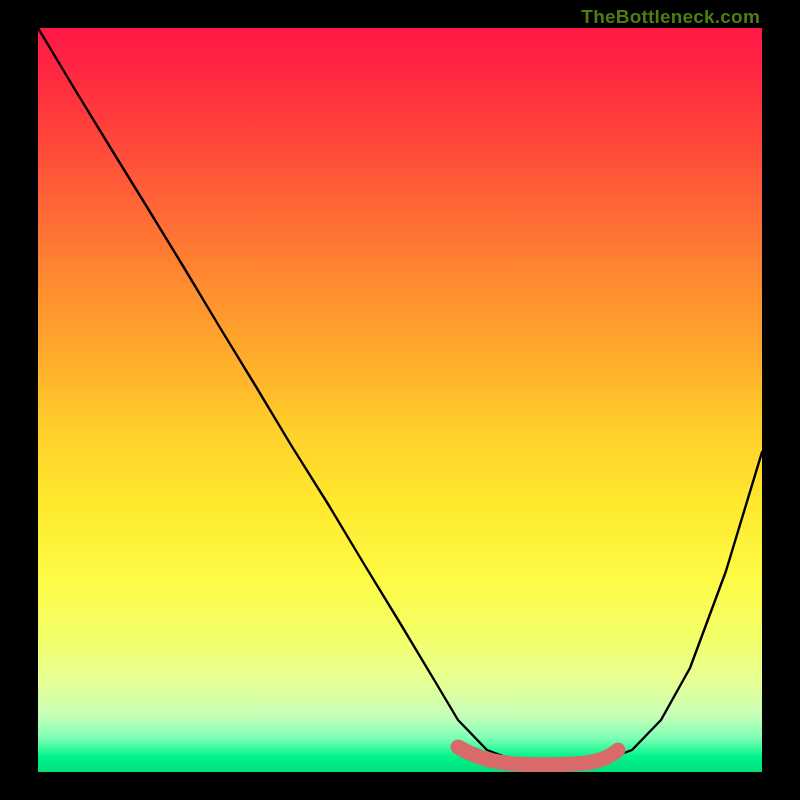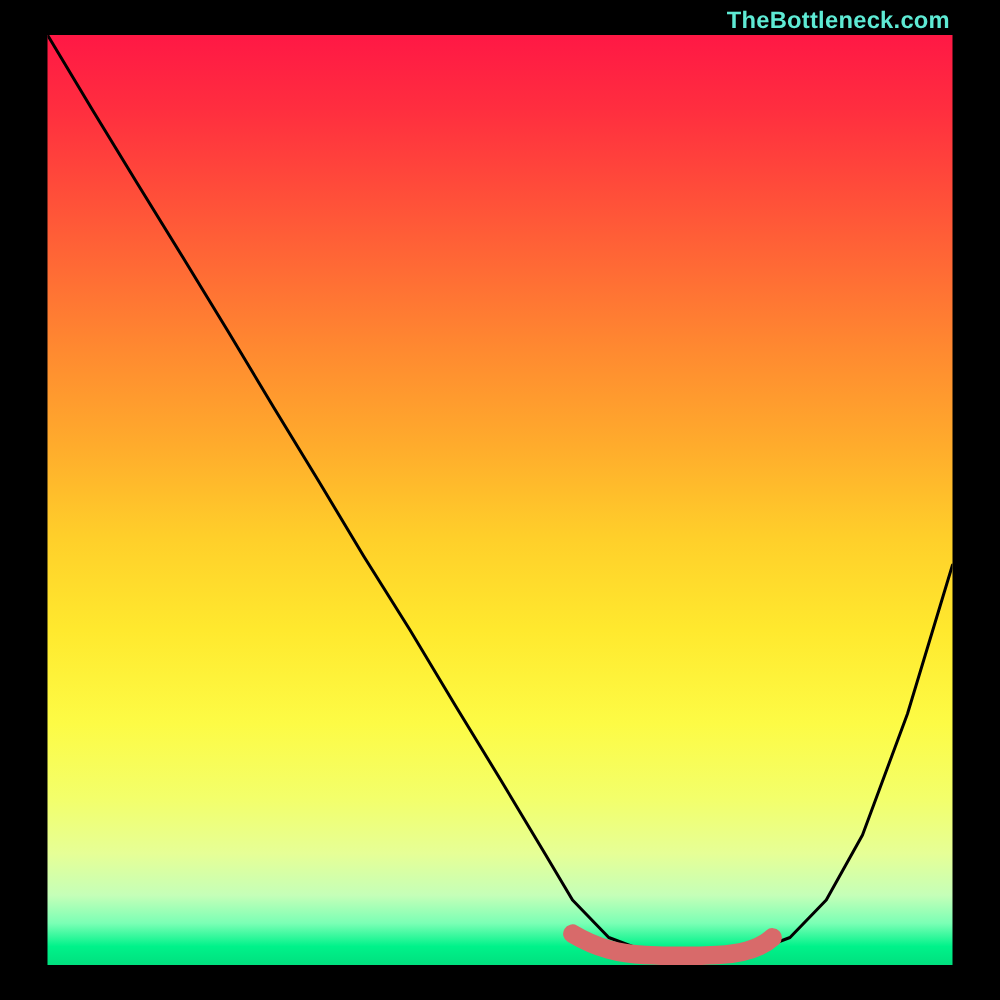--- a/index.html
+++ b/index.html
@@ -34,21 +34,21 @@
       #00e07e 100%
     );
   }
   .watermark {
     position: absolute;
     top: 6px;
     right: 40px;
     font-family: Arial, Helvetica, sans-serif;
     font-size: 19px;
     font-weight: 600;
-    color: #5eead4;
+    color: #4d7c0f;
     letter-spacing: 0.2px;
   }
   svg.curve {
     position: absolute;
     left: 0; top: 0;
     width: 724px;
     height: 744px;
   }
 </style>
 </head>

